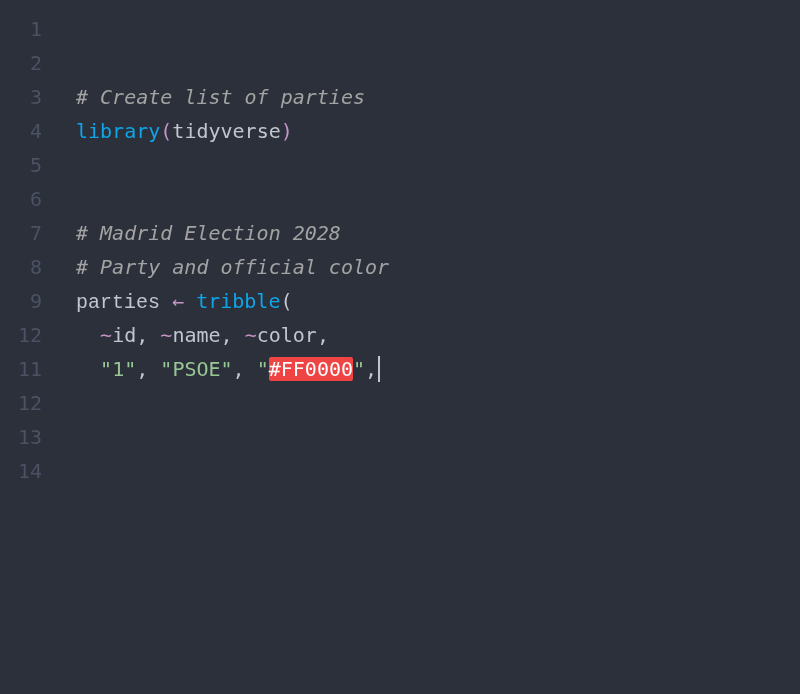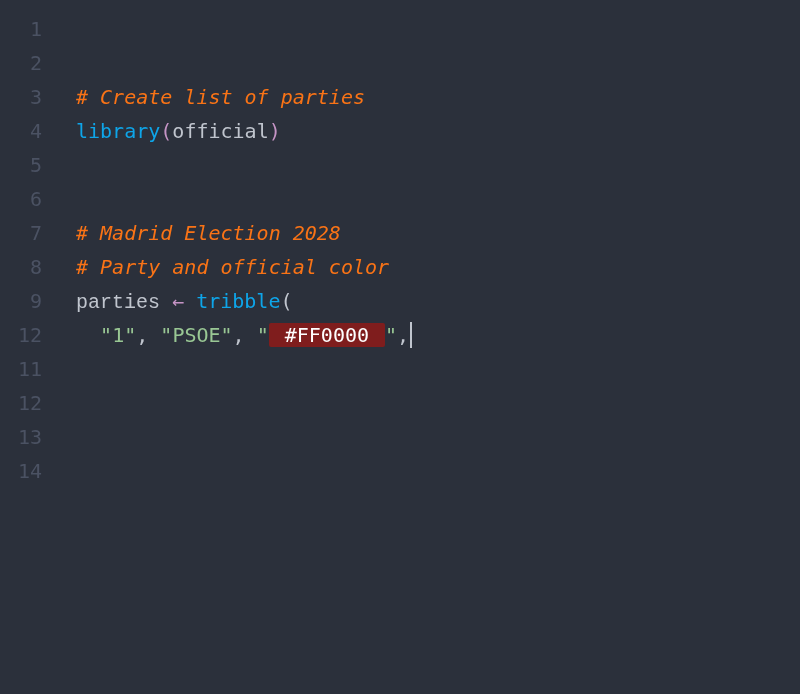--- a/index.html
+++ b/index.html
@@ -38,21 +38,21 @@
       padding-top: 12px;
       padding-left: 16px;
     }
     .code-line {
       height: 34px;
       line-height: 34px;
       white-space: pre;
       position: relative;
     }
     .comment {
-      color: #f97316;
+      color: #a3a3a3;
       font-style: italic;
     }
     .func {
       color: #0ea5e9;
     }
     .variable {
       color: #c0c5ce;
       font-family: Liberation Mono, monospace;
     }
     .default-text {
@@ -67,23 +67,23 @@
     .string {
       color: #99c794;
     }
     .tilde {
       color: #c594c5;
     }
     .identifier {
       color: #c0c5ce;
     }
     .color-highlight {
-      background-color: #7f1d1d;
+      background-color: #ef4444;
       color: #ffffff;
-      padding: 0 16px;
+      padding: 0 0;
       border-radius: 2px;
     }
     .cursor {
       display: inline-block;
       width: 2px;
       height: 26px;
       background-color: #c0c5ce;
       vertical-align: middle;
       margin-left: 1px;
       position: relative;
@@ -107,24 +107,25 @@
     <div class="line-number">12</div>
     <div class="line-number">11</div>
     <div class="line-number">12</div>
     <div class="line-number">13</div>
     <div class="line-number">14</div>
   </div>
   <div class="code">
     <div class="code-line"></div>
     <div class="code-line"></div>
     <div class="code-line"><span class="comment"># Create list of parties</span></div>
-    <div class="code-line"><span class="func">library</span><span class="paren-purple">(</span><span class="identifier">official</span><span class="paren-purple">)</span></div>
+    <div class="code-line"><span class="func">library</span><span class="paren-purple">(</span><span class="identifier">tidyverse</span><span class="paren-purple">)</span></div>
     <div class="code-line"></div>
     <div class="code-line"></div>
     <div class="code-line"><span class="comment"># Madrid Election 2028</span></div>
     <div class="code-line"><span class="comment"># Party and official color</span></div>
     <div class="code-line"><span class="variable">parties</span><span class="operator"> ← </span><span class="func">tribble</span><span class="default-text">(</span></div>
+    <div class="code-line"><span class="default-text">  </span><span class="tilde">~</span><span class="identifier">id</span><span class="default-text">, </span><span class="tilde">~</span><span class="identifier">name</span><span class="default-text">, </span><span class="tilde">~</span><span class="identifier">color</span><span class="default-text">,</span></div>
     <div class="code-line"><span class="default-text">  </span><span class="string">"</span><span class="string">1</span><span class="string">"</span><span class="default-text">, </span><span class="string">"</span><span class="string">PSOE</span><span class="string">"</span><span class="default-text">, </span><span class="string">"</span><span class="color-highlight">#FF0000</span><span class="string">"</span><span class="default-text">,</span><span class="cursor"></span></div>
     <div class="code-line"></div>
     <div class="code-line"></div>
     <div class="code-line"></div>
   </div>
 </div>
 
 </body></html>

